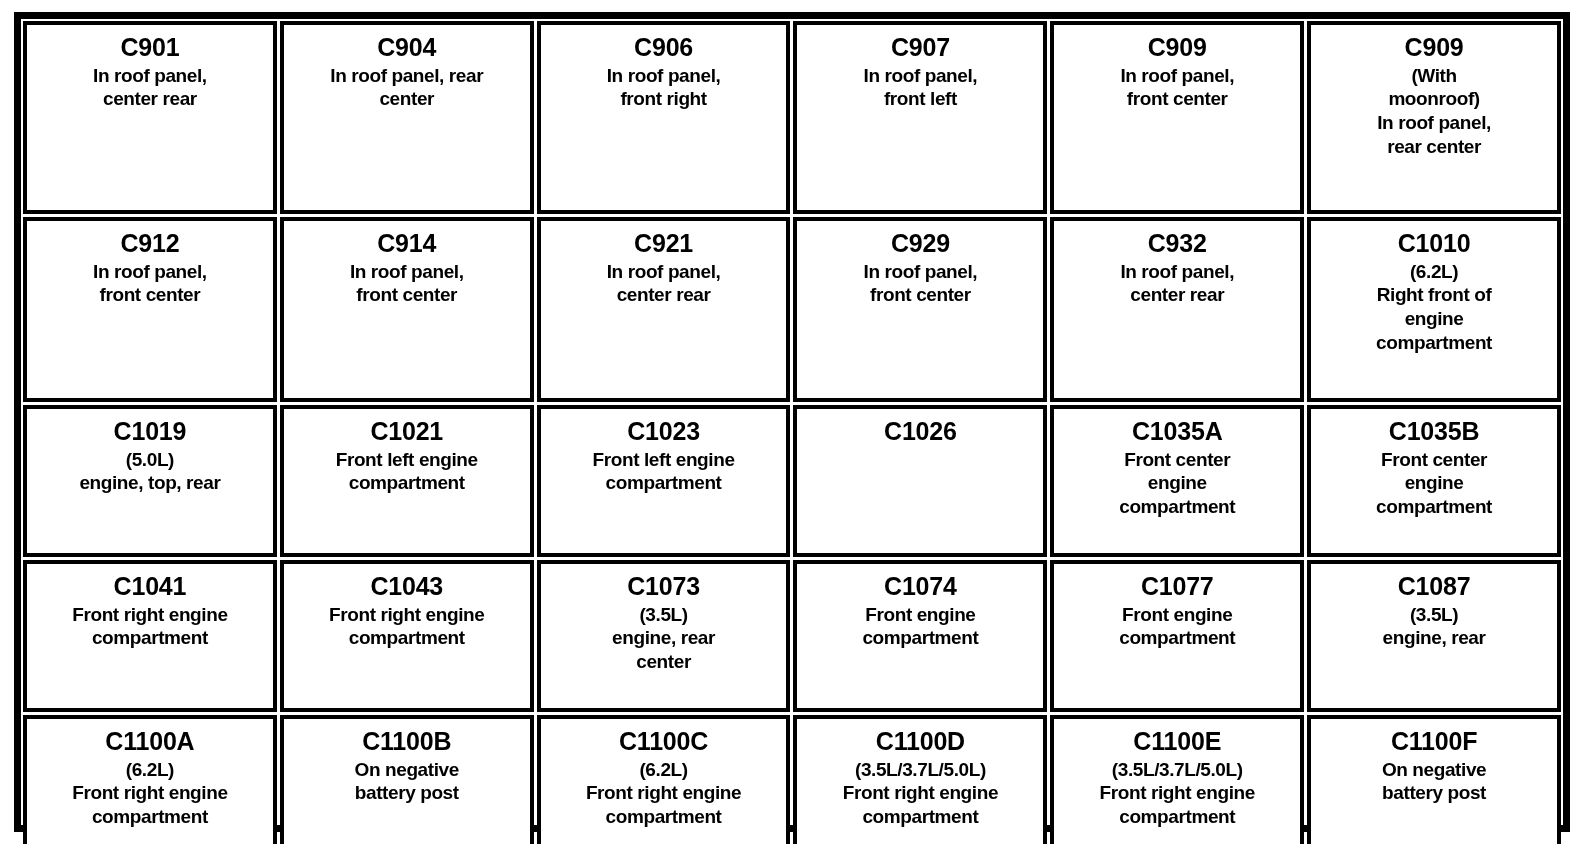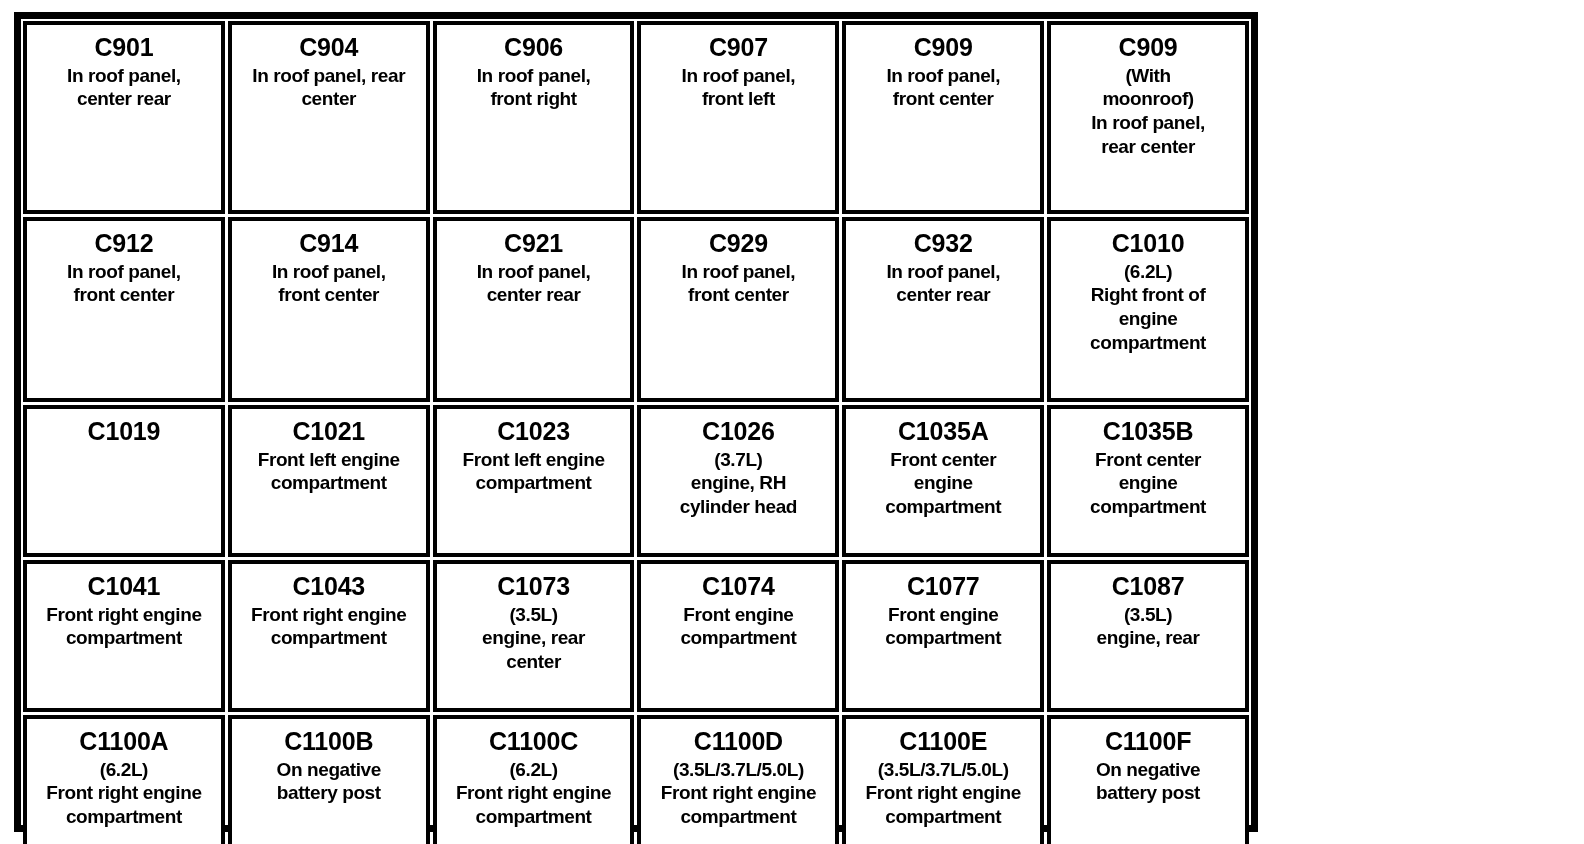--- a/index.html
+++ b/index.html
@@ -11,21 +11,21 @@
     width: 1584px;
     height: 844px;
     font-family: "Liberation Sans", sans-serif;
     overflow: hidden;
   }
 
   #connector-table-frame {
     position: absolute;
     left: 14px;
     top: 12px;
-    width: 1244px;
+    width: 1556px;
     height: 820px;
     border: 7px solid #000000;
     box-sizing: border-box;
     background: #ffffff;
   }
 
   #connector-grid {
     position: absolute;
     left: 2px;
     top: 2px;
@@ -132,36 +132,35 @@
       </div>
       <div class="grid-cell">
         <div class="cell-code">C1010</div>
         <div class="cell-desc">(6.2L)
 Right front of
 engine
 compartment</div>
       </div>
       <div class="grid-cell">
         <div class="cell-code">C1019</div>
+        <div class="cell-desc">(5.0L)
+engine, top, rear</div>
       </div>
       <div class="grid-cell">
         <div class="cell-code">C1021</div>
         <div class="cell-desc">Front left engine
 compartment</div>
       </div>
       <div class="grid-cell">
         <div class="cell-code">C1023</div>
         <div class="cell-desc">Front left engine
 compartment</div>
       </div>
       <div class="grid-cell">
         <div class="cell-code">C1026</div>
-        <div class="cell-desc">(3.7L)
-engine, RH
-cylinder head</div>
       </div>
       <div class="grid-cell">
         <div class="cell-code">C1035A</div>
         <div class="cell-desc">Front center
 engine
 compartment</div>
       </div>
       <div class="grid-cell">
         <div class="cell-code">C1035B</div>
         <div class="cell-desc">Front center

